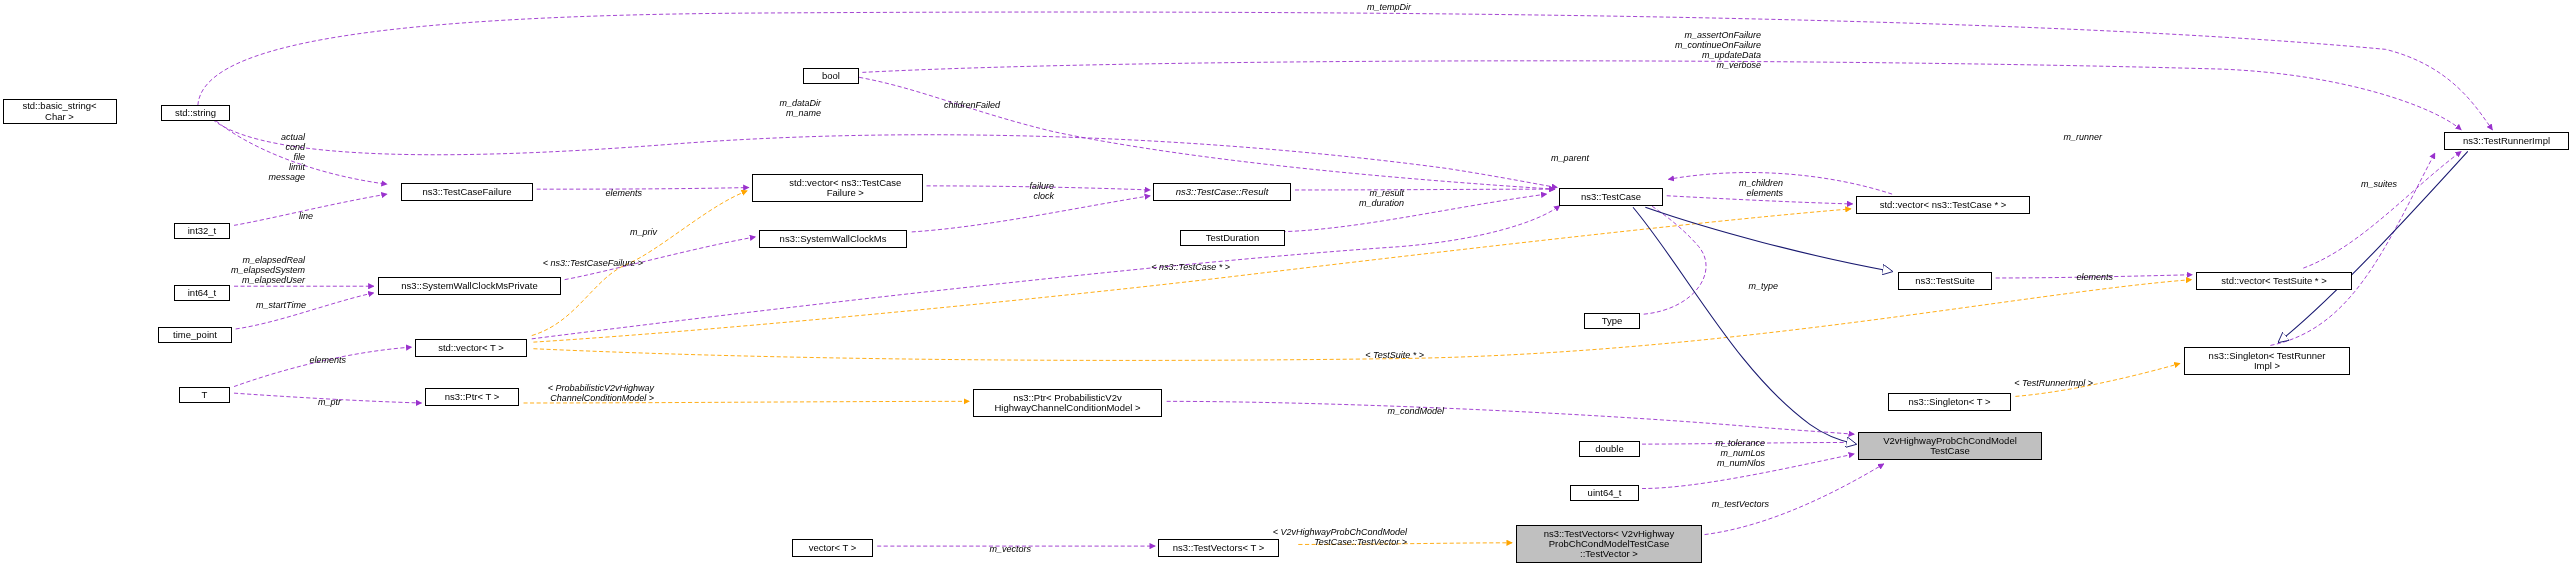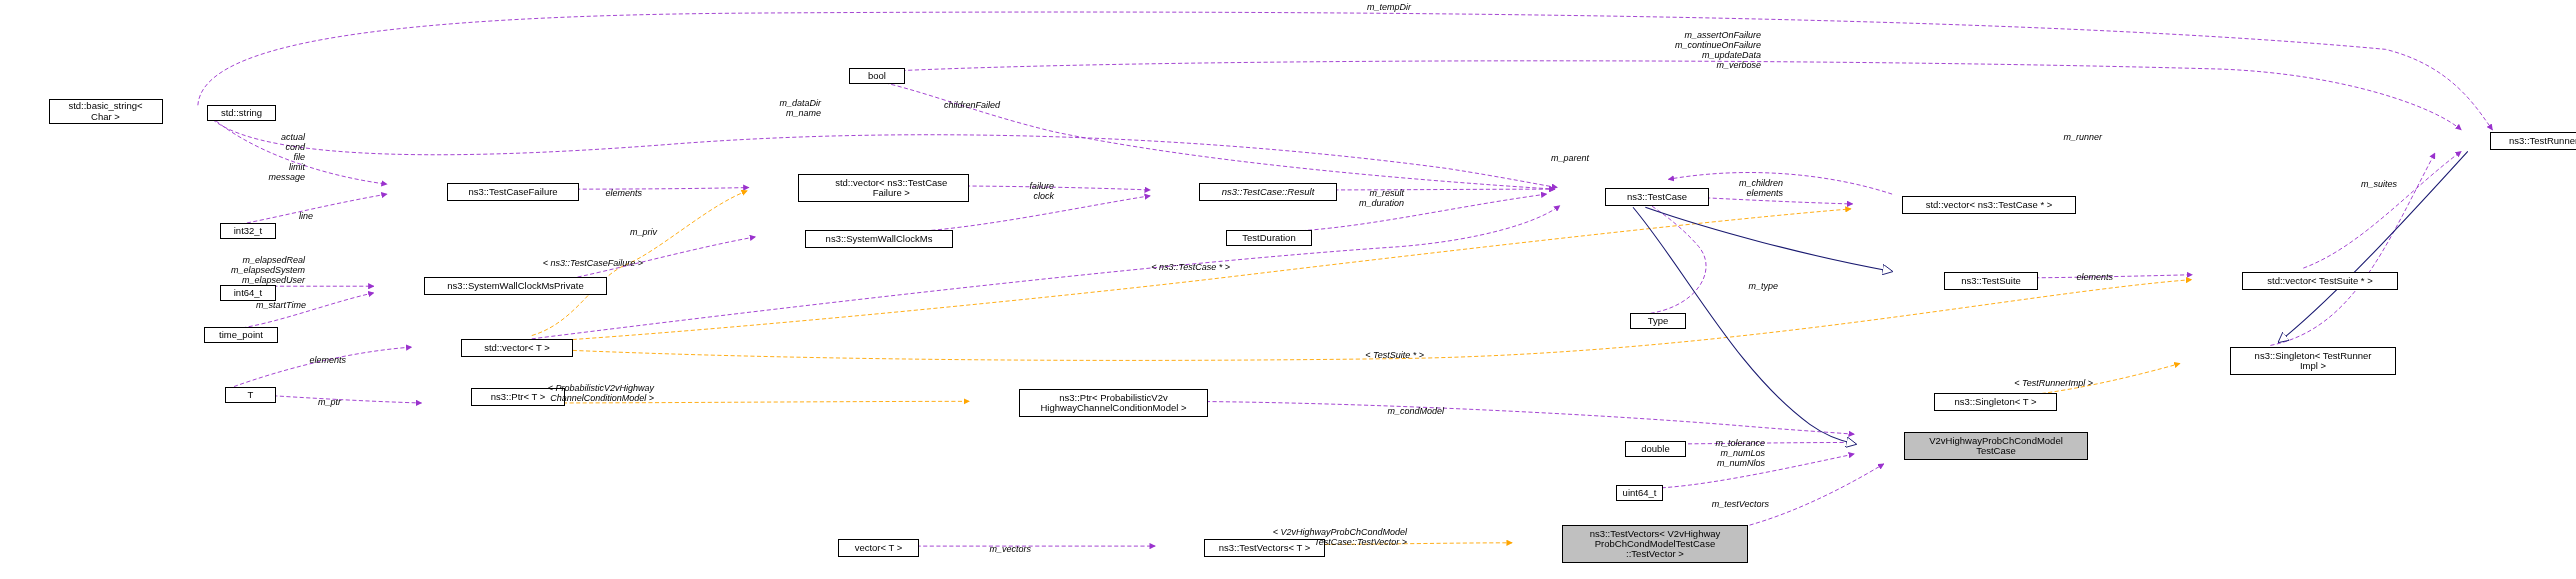--- a/index.html
+++ b/index.html
@@ -3,21 +3,21 @@
 <meta charset="utf-8">
 <style>
   html,body{margin:0;padding:0;background:#ffffff;}
   body{width:2576px;height:579px;position:relative;
        font-family:"Liberation Sans","DejaVu Sans",sans-serif;}
   #canvas{position:absolute;left:0;top:0;width:2576px;height:579px;overflow:hidden;}
   svg.edges{position:absolute;left:0;top:0;width:2576px;height:579px;pointer-events:none;}
   .node{position:absolute;box-sizing:border-box;border:0.8px solid #000;
         background:#ffffff;color:#000;font-size:9.5px;line-height:10.3px;
         display:flex;align-items:center;justify-content:center;text-align:center;
-        padding:0.8px 2.5px;white-space:pre;margin-left:46px;}
+        padding:0.8px 2.5px;white-space:pre;}
   .node.hl{background:#c0c0c0;border:0.8px solid #000;}
   .label{position:absolute;font-size:9px;line-height:10px;color:#000;
          white-space:pre;text-align:right;font-style:italic;}
 </style>
 </head>
 <body>
 
 <div id="canvas">
 
 <svg class="edges" viewBox="0 0 3131 704">
@@ -125,35 +125,35 @@
     <div class="node" style="left: 174px; top: 285px; width: 56px; height: 15.6px;">int64_t</div>
     <div class="node" style="left: 158px; top: 327px; width: 74px; height: 15.6px;">time_point</div>
     <div class="node" style="left: 179px; top: 387px; width: 51px; height: 15.6px;">T</div>
     <div class="node" style="left: 401px; top: 183px; width: 132px; height: 18px;">ns3::TestCaseFailure</div>
     <div class="node" style="left: 378px; top: 277px; width: 183px; height: 18px;">ns3::SystemWallClockMsPrivate</div>
     <div class="node" style="left: 415px; top: 339px; width: 112px; height: 18px;">std::vector&lt; T &gt;</div>
     <div class="node" style="left: 425px; top: 388px; width: 94px; height: 18px;">ns3::Ptr&lt; T &gt;</div>
     <div class="node" style="left: 752px; top: 174px; width: 171px; height: 28px; padding-left: 18px;">std::vector&lt; ns3::TestCase
 Failure &gt;</div>
     <div class="node" style="left: 759px; top: 230px; width: 148px; height: 18px;">ns3::SystemWallClockMs</div>
-    <div class="node" style="left: 1180px; top: 230px; width: 86px; height: 15.6px;">TestDuration</div>
+    <div class="node" style="left: 1180px; top: 230px; width: 105px; height: 15.6px;">TestDuration</div>
     <div class="node" style="left: 1584px; top: 313px; width: 56px; height: 15.6px;">Type</div>
     <div class="node" style="left: 1153px; top: 183px; width: 138px; height: 18px; font-style: italic;">ns3::TestCase::Result</div>
     <div class="node" style="left: 1559px; top: 188px; width: 104px; height: 18px;">ns3::TestCase</div>
     <div class="node" style="left: 1856px; top: 196px; width: 174px; height: 18px;">std::vector&lt; ns3::TestCase * &gt;</div>
     <div class="node" style="left: 1898px; top: 272px; width: 94px; height: 18px;">ns3::TestSuite</div>
     <div class="node" style="left: 2196px; top: 272px; width: 156px; height: 18px;">std::vector&lt; TestSuite * &gt;</div>
     <div class="node" style="left: 2444px; top: 132px; width: 125px; height: 18px;">ns3::TestRunnerImpl</div>
     <div class="node" style="left: 2184px; top: 347px; width: 166px; height: 28px;">ns3::Singleton&lt; TestRunner
 Impl &gt;</div>
     <div class="node" style="left: 1888px; top: 393px; width: 123px; height: 18px;">ns3::Singleton&lt; T &gt;</div>
     <div class="node" style="left: 973px; top: 389px; width: 189px; height: 28px;">ns3::Ptr&lt; ProbabilisticV2v
 HighwayChannelConditionModel &gt;</div>
     <div class="node" style="left: 1579px; top: 441px; width: 61px; height: 15.6px;">double</div>
-    <div class="node" style="left: 1570px; top: 485px; width: 47px; height: 15.6px;">uint64_t</div>
+    <div class="node" style="left: 1570px; top: 485px; width: 69px; height: 15.6px;">uint64_t</div>
     <div class="node hl" style="left: 1858px; top: 432px; width: 184px; height: 28px;">V2vHighwayProbChCondModel
 TestCase</div>
     <div class="node" style="left: 792px; top: 539px; width: 81px; height: 18px;">vector&lt; T &gt;</div>
     <div class="node" style="left: 1158px; top: 539px; width: 121px; height: 18px;">ns3::TestVectors&lt; T &gt;</div>
     <div class="node hl" style="left: 1516px; top: 525px; width: 186px; height: 38px;">ns3::TestVectors&lt; V2vHighway
 ProbChCondModelTestCase
 ::TestVector &gt;</div>
     <div class="label" style="left: 1329px; top: 1.6px; width: 82px;">m_tempDir</div>
     <div class="label" style="left: 1629px; top: 30px; width: 132px;">m_assertOnFailure
 m_continueOnFailure

